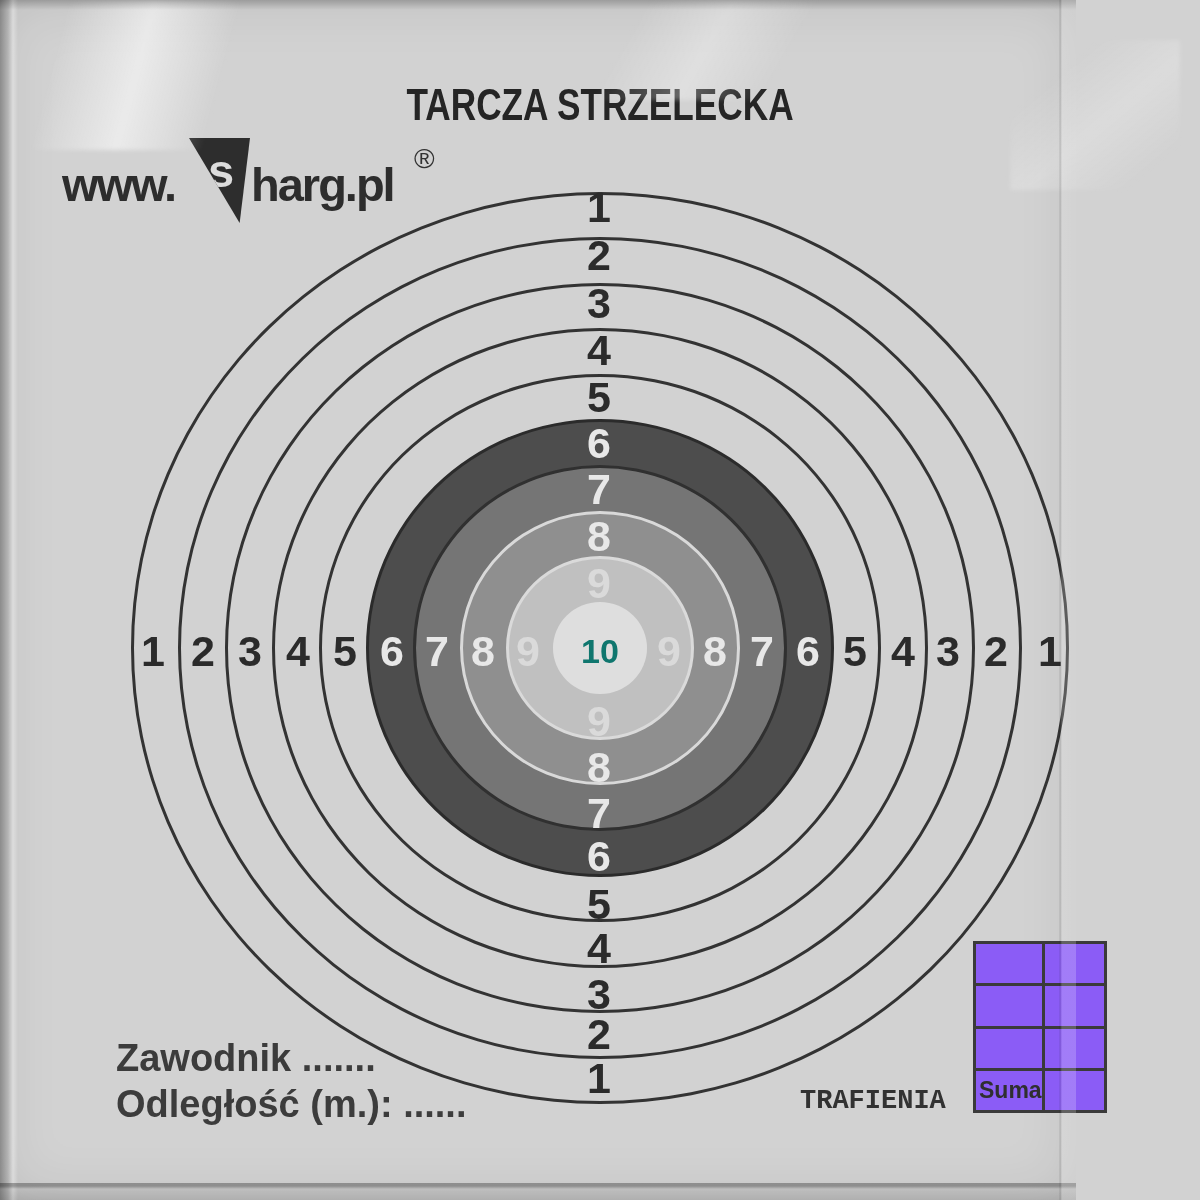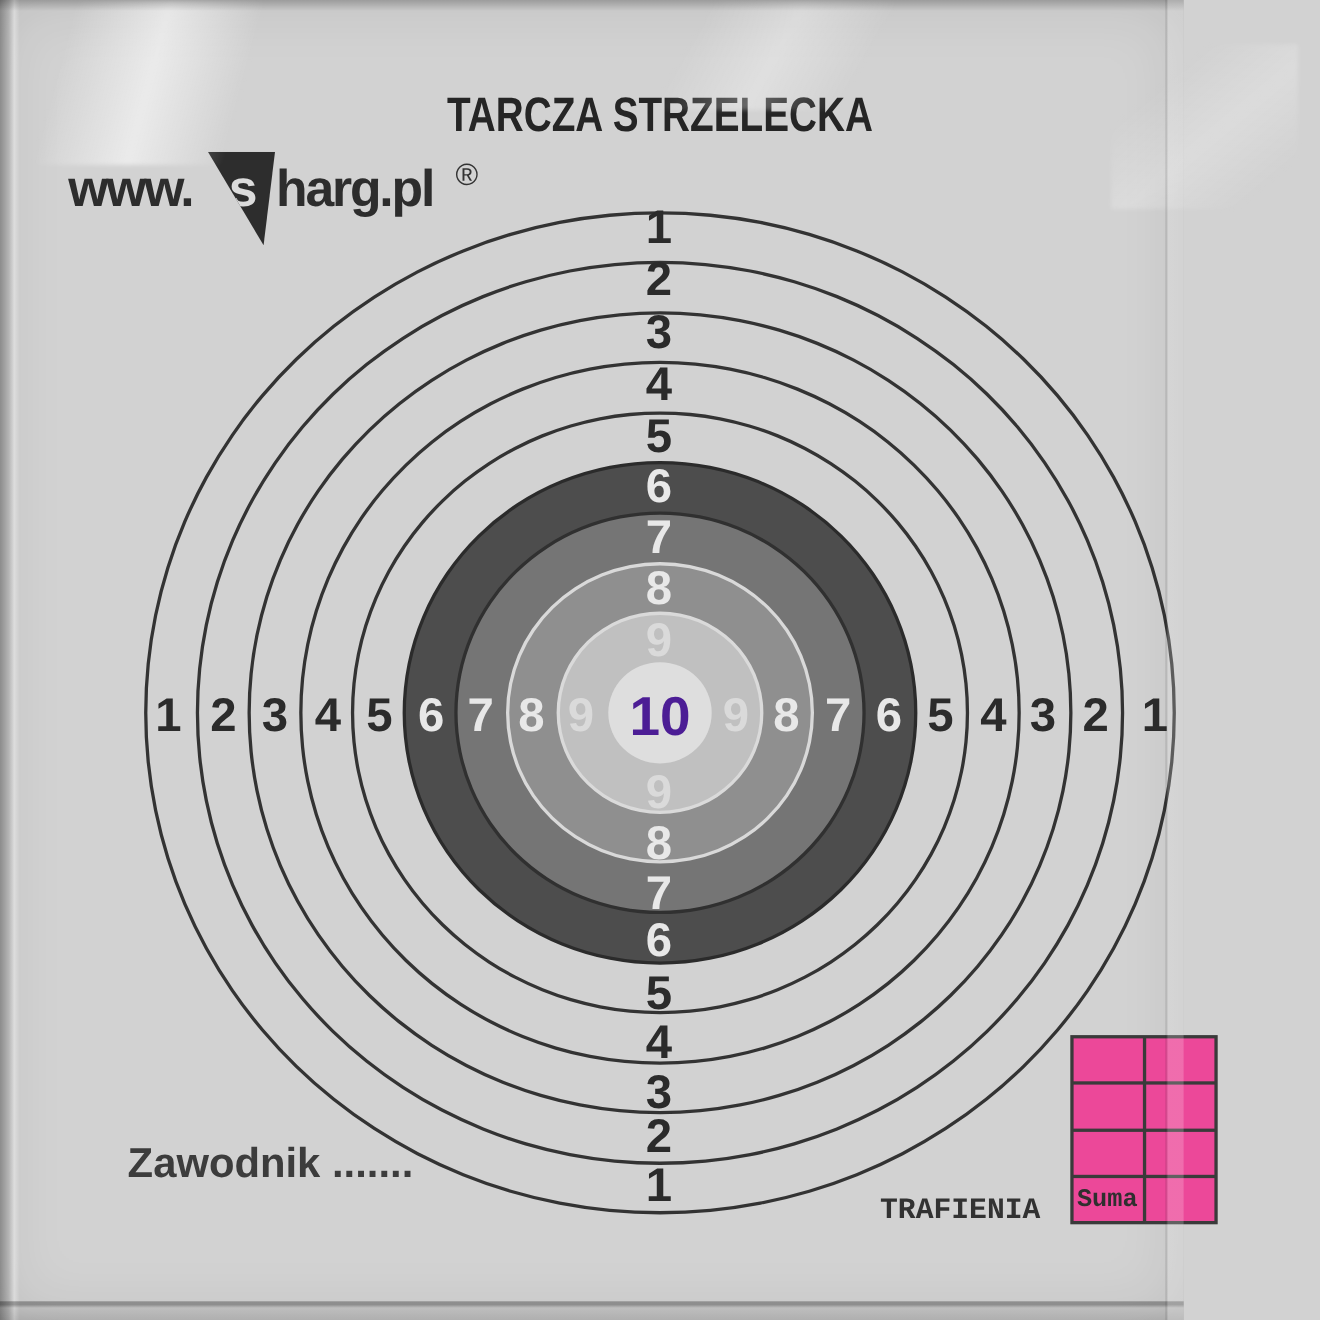--- a/index.html
+++ b/index.html
@@ -17,21 +17,21 @@
   
   .title {
     position:absolute; left:0; top:80px; width:1200px;
     text-align:center; font-size:44px; font-weight:bold; color:#252525;
     letter-spacing:0;
   }
   .title-inner { display:inline-block; transform:scaleX(0.80); transform-origin:center; }
   .logo { position:absolute; left:0; top:0; }
   .logo-www, .logo-harg {
     position:absolute; font-size:47px; font-weight:bold; color:#2d2d2d;
-    letter-spacing:-2px; line-height:1;
+    letter-spacing:-2px; line-height:1;margin-top:14px;
   }
   .logo-www { left:62px; top:147px; }
   .logo-harg { left:251px; top:147px; }
   .logo-tri {
     position:absolute; left:189px; top:138px; width:61px; height:85px;
     background:#2d2d2d;
     clip-path:polygon(0 0, 100% 0, 83% 100%);
   }
   .logo-s {
     position:absolute; left:19px; top:9px; font-size:47px; font-weight:bold;
@@ -60,41 +60,41 @@
     position:absolute; transform:translate(-50%,-50%);
     font-size:43px; font-weight:bold; line-height:1; white-space:nowrap;
   }
   .dark  { color:#2b2b2b; }
   .light { color:#e8e8e8; }
   .nine  { color:#dadada; }
   .hrow  { top:651px; }
   .vcol  { left:599px; }
   .center-num {
     position:absolute; left:600px; top:651px; transform:translate(-50%,-50%);
-    font-size:50px; font-weight:bold; color:#4c1d95; line-height:1;
+    font-size:34px; font-weight:bold; color:#0f766e; line-height:1;
   }
   
   .competitor, .distance {
     position:absolute; left:116px; font-size:38px; font-weight:bold; color:#3c3c3c;
     line-height:1.1; white-space:nowrap;
   }
   .competitor { top:1038px; }
   .distance   { top:1084px; }
   .hits {
     position:absolute; left:800px; top:1086px; font-size:27px; font-weight:bold;
     color:#323232; white-space:nowrap;font-family:Liberation Mono, monospace;
   }
   
   .score-table {
     position:absolute; left:973px; top:941px; width:134px; height:172px;
     background:#3a3a3a;
     display:grid; grid-template-columns:1fr 1fr; grid-template-rows:repeat(4,1fr);
     gap:3px; padding:3px; box-sizing:border-box;
   }
-  .score-cell { background:#ec4899; display:flex; align-items:center;font-family:Liberation Mono, monospace; }
+  .score-cell { background:#8b5cf6; display:flex; align-items:center; }
   .suma { font-size:23px; font-weight:bold; color:#2f2f2f; padding-left:3px; }
   
   .glare { position:absolute; pointer-events:none; filter:blur(2px); }
   .g1 { left:25px; top:0; width:250px; height:150px;
         background:linear-gradient(105deg, rgba(255,255,255,0) 15%, rgba(255,255,255,0.55) 45%, rgba(255,255,255,0) 75%); }
   .g2 { left:590px; top:0; width:230px; height:100px;
         background:linear-gradient(120deg, rgba(255,255,255,0) 20%, rgba(255,255,255,0.30) 50%, rgba(255,255,255,0) 80%); }
   .g3 { left:1010px; top:40px; width:170px; height:150px;
         background:linear-gradient(140deg, rgba(255,255,255,0) 25%, rgba(255,255,255,0.22) 55%, rgba(255,255,255,0) 85%); }
   .edge { position:absolute; pointer-events:none; }
@@ -172,20 +172,21 @@
     <span class="num vcol light" style="top:813px">7</span>
     <span class="num vcol light" style="top:856px">6</span>
     <span class="num vcol dark" style="top:904px">5</span>
     <span class="num vcol dark" style="top:948px">4</span>
     <span class="num vcol dark" style="top:994px">3</span>
     <span class="num vcol dark" style="top:1034px">2</span>
     <span class="num vcol dark" style="top:1078px">1</span>
   </div>
 
   <div class="competitor">Zawodnik .......</div>
+  <div class="distance">Odległość (m.): ......</div>
   <div class="hits">TRAFIENIA</div>
 
   <div class="score-table">
     <div class="score-cell"></div>
     <div class="score-cell"></div>
     <div class="score-cell"></div>
     <div class="score-cell"></div>
     <div class="score-cell"></div>
     <div class="score-cell"></div>
     <div class="score-cell suma">Suma</div>

